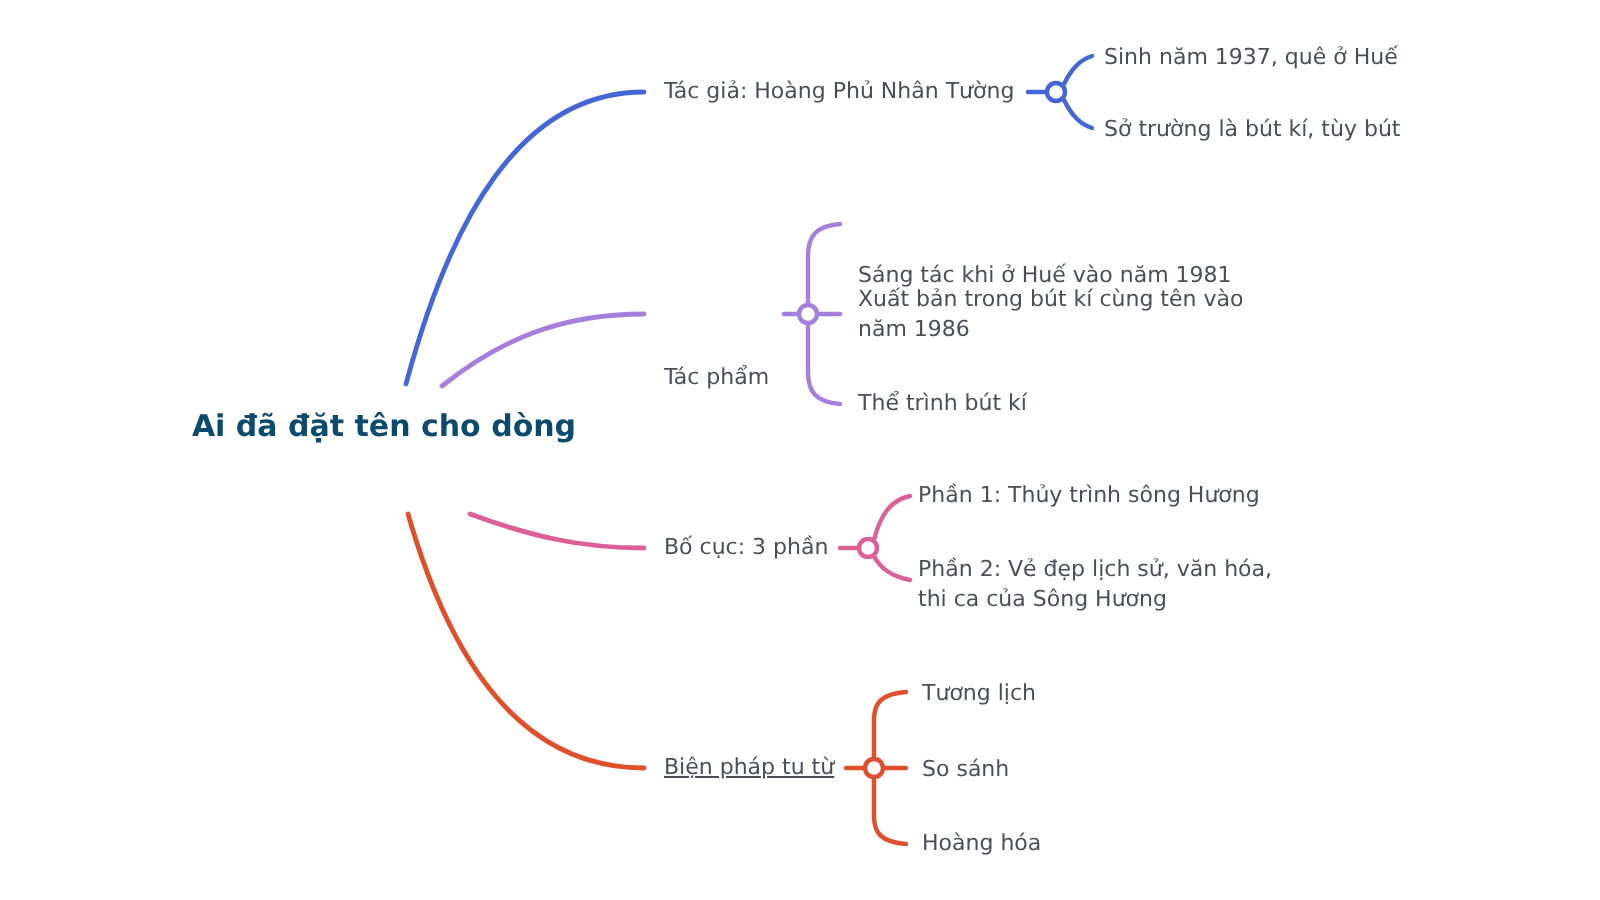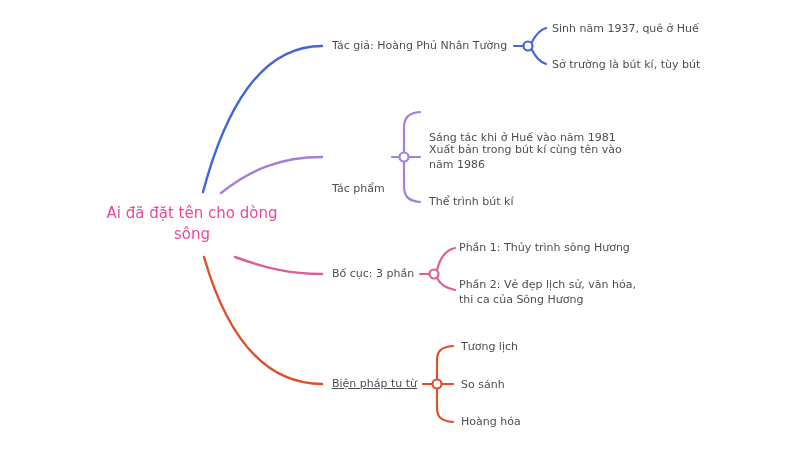--- a/index.html
+++ b/index.html
@@ -1,20 +1,20 @@
 <!DOCTYPE html>
 <html><head>
 <meta charset="utf-8">
 <style>
   html, body { margin: 0; padding: 0; background: #ffffff; }
   body { width: 800px; height: 450px; position: relative; overflow: hidden;
          font-family: "DejaVu Sans", "Liberation Sans", sans-serif; }
   svg.lines { position: absolute; left: 0; top: 0; width: 800px; height: 450px; }
   .root { position: absolute; left: 92px; top: 203px; width: 200px; text-align: center;
-          font-size: 15px; font-weight: normal; color: #ec4899; line-height: 21px; }
+          font-size: 15px; font-weight: bold; color: #0c4a6e; line-height: 21px; }
   .branch { position: absolute; font-size: 11px; color: #4a4f57; white-space: nowrap; line-height: 14px; }
   .leaf { position: absolute; font-size: 11px; color: #4a4f57; line-height: 15px; }
 </style>
 </head>
 <body>
 
 <svg class="lines" viewBox="0 0 800 450">
 
   <path d="M203,192 C225,110 260,46 322,46" stroke="#4466d6" stroke-width="2.4" fill="none" stroke-linecap="round"></path>
   <path d="M221,193 C250,170 280,157 322,157" stroke="#a47fdc" stroke-width="2.4" fill="none" stroke-linecap="round"></path>
@@ -47,21 +47,20 @@
     <line x1="423" y1="384" x2="432" y2="384"></line>
     <line x1="441" y1="384" x2="453" y2="384"></line>
     <path d="M437,379 L437,360 C437,351 441,347 453,346"></path>
     <path d="M437,389 L437,408 C437,417 441,421 453,422"></path>
     <circle cx="437" cy="384" r="4.5" fill="#ffffff"></circle>
   </g>
 </svg>
 
 <div class="root">
   <div>Ai đã đặt tên cho dòng</div>
-  <div>sông</div>
 </div>
 
 <div class="branch" style="left:332px; top:39px;">Tác giả: Hoàng Phủ Nhân Tường</div>
 <div class="leaf" style="left:552px; top:21px; white-space:nowrap;">Sinh năm 1937, quê ở Huế</div>
 <div class="leaf" style="left:552px; top:57px; white-space:nowrap;">Sở trường là bút kí, tùy bút</div>
 
 <div class="branch" style="left:332px; top:150px;margin-top:32px;">Tác phẩm</div>
 <div class="leaf" style="left:429px; top:104px; white-space:nowrap;margin-top:26px;">Sáng tác khi ở Huế vào năm 1981</div>
 <div class="leaf" style="left:429px; top:142px; width:210px;">Xuất bản trong bút kí cùng tên vào năm 1986</div>
 <div class="leaf" style="left:429px; top:194px; white-space:nowrap;">Thể trình bút kí</div>

